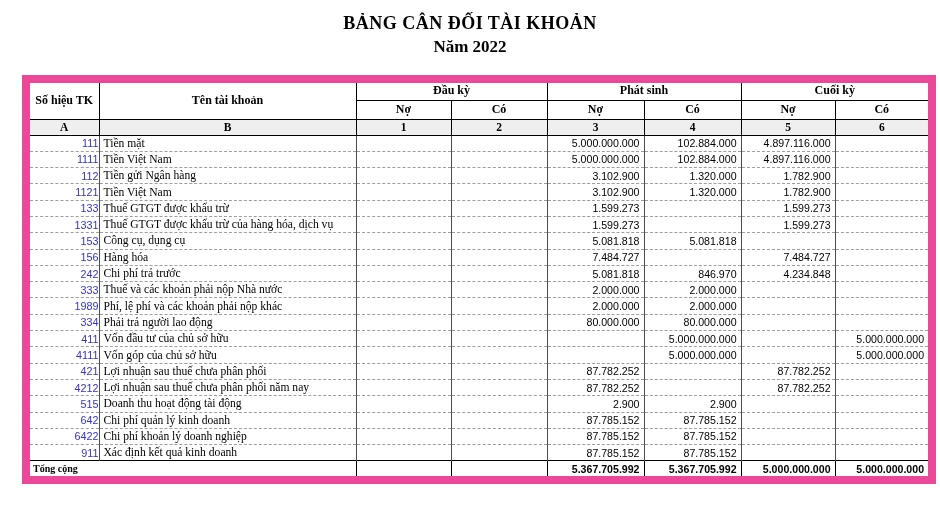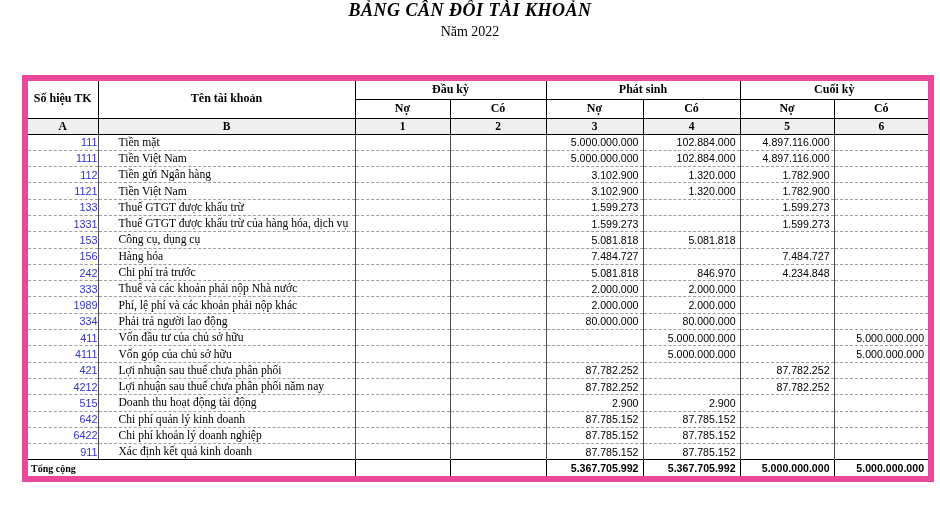--- a/index.html
+++ b/index.html
@@ -5,32 +5,32 @@
   * { margin:0; padding:0; box-sizing:border-box; }
   html,body { background:#fff; }
   body {
     width:940px; height:525px; overflow:hidden;
     font-family:"Liberation Serif", serif;
     -webkit-font-smoothing:antialiased;
   }
   .page { position:relative; width:940px; height:525px; background:#fff; }
 
   .title {
-    text-align:center; 
-    font-size:18px; font-weight:bold; color:#000; letter-spacing:.5px;font-style:italic;
+    text-align:center; padding-top:13px;
+    font-size:18px; font-weight:bold; color:#000; letter-spacing:.5px;
   }
   .subtitle {
     text-align:center; margin-top:3px;
-    font-size:14px; font-weight:normal; color:#000;
+    font-size:17px; font-weight:bold; color:#000;
   }
 
   table.balance {
     position:absolute; left:22px; top:75px; width:906px;
     border-collapse:collapse; table-layout:fixed;
-    border:6px solid #ec4899;
+    border:8px solid #ec4899;
   }
 
   
   thead th {
     border:1px solid #000;
     font-size:12px; font-weight:bold; text-align:center; vertical-align:middle;
     background:#fff; color:#000; line-height:1.15; padding:1px 2px;
   }
   tr.h-group th { height:21px; }
   tr.h-sub th   { height:19px; }
@@ -45,21 +45,21 @@
     border-left:1px solid #4d4d4d; border-right:1px solid #4d4d4d;
     border-top:1px dashed #9e9e9e;
   }
   tbody tr:first-child td { border-top:none; }
   td.cell-tk {
     font-family:"Liberation Sans", sans-serif;
     font-size:10.8px; color:#3333cc; text-align:right; padding-left:3px;
   }
   td.cell-name {
     font-family:"Liberation Serif", serif;
-    font-size:11.6px; color:#000; text-align:left; padding-left:20px;
+    font-size:11.6px; color:#000; text-align:left; padding-left:4px;
   }
   td.cell-num {
     font-family:"Liberation Sans", sans-serif;
     font-size:10.6px; color:#000; text-align:right; padding-right:4px;
   }
 
   
   tfoot td {
     height:19px; vertical-align:middle;
     border:1px solid #000; border-top:1px solid #000;

